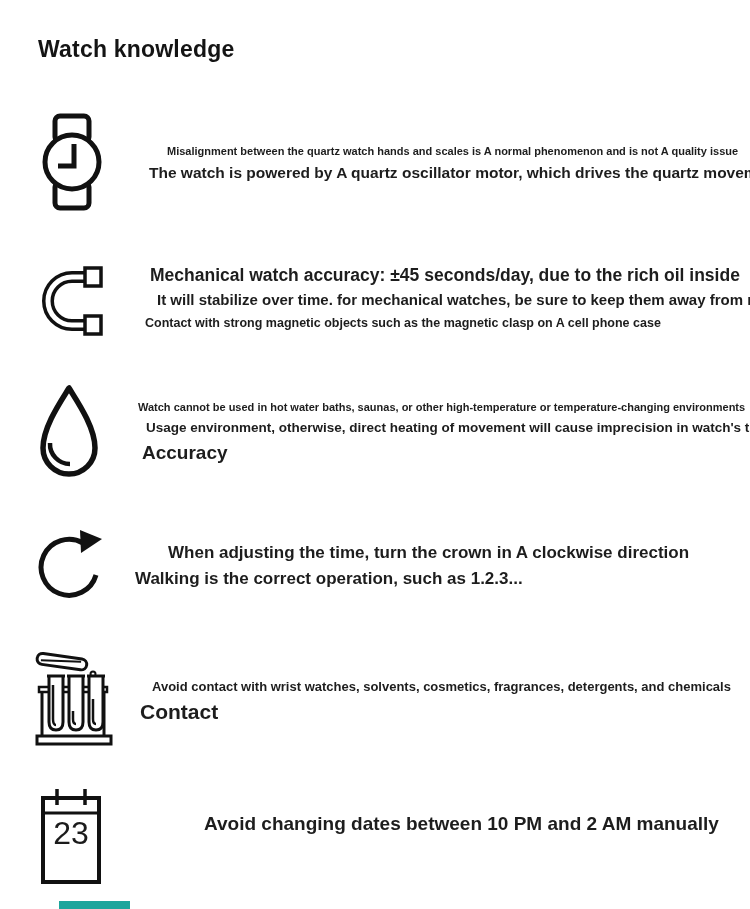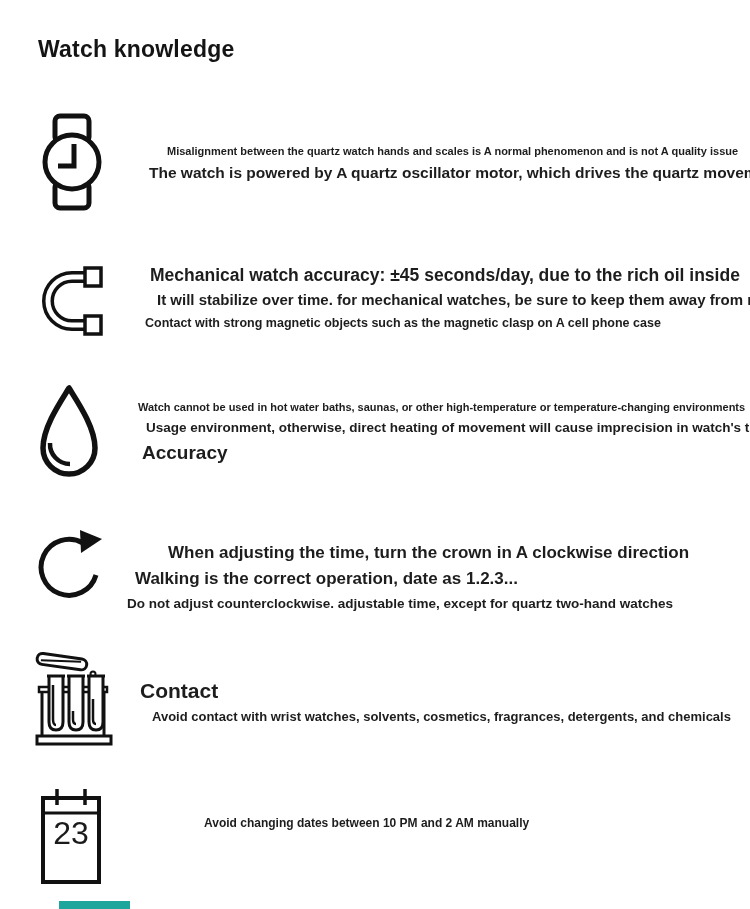--- a/index.html
+++ b/index.html
@@ -72,22 +72,21 @@
   </div>
 
   <div class="icon" style="left:36px;top:518px;width:70px;height:90px;">
     <svg viewBox="0 0 70 90" xmlns="http://www.w3.org/2000/svg">
       <path d="M60 57 A28 28 0 1 1 47 25" fill="none" stroke="#111" stroke-width="5"></path>
       <polygon points="44,12 66,21 45,35" fill="#111"></polygon>
     </svg>
   </div>
   <div class="txt" style="left:124px;top:524px;margin-top:16px;">
     <div class="ln" style="font-size:17px;line-height:26px;padding-left:44px;">When adjusting the time, turn the crown in A clockwise direction</div>
-    <div class="ln" style="font-size:17px;line-height:26px;padding-left:11px;">Walking is the correct operation, date as 1.2.3...</div>
-    <div class="ln" style="font-size:13.5px;line-height:24px;padding-left:3px;">Do not adjust counterclockwise. adjustable time, except for quartz two-hand watches</div>
+    <div class="ln" style="font-size:17px;line-height:26px;padding-left:11px;">Walking is the correct operation, such as 1.2.3...</div>
   </div>
 
   <div class="icon" style="left:33px;top:643px;width:80px;height:105px;">
     <svg viewBox="0 0 80 105" xmlns="http://www.w3.org/2000/svg">
       <g transform="rotate(8 28 18)">
         <rect x="4" y="13" width="50" height="11" rx="5.5" fill="#fff" stroke="#111" stroke-width="3"></rect>
         <path d="M8 20 L48 16" fill="none" stroke="#111" stroke-width="2"></path>
       </g>
       <circle cx="60" cy="31" r="2.5" fill="none" stroke="#111" stroke-width="2"></circle>
       <line x1="9" y1="44" x2="9" y2="94" stroke="#111" stroke-width="3"></line>
@@ -99,32 +98,32 @@
       <path d="M36 34 V79 Q36 87 43 87 Q50 87 50 79 V34" fill="#fff" stroke="#111" stroke-width="3"></path>
       <path d="M34 33 H52" stroke="#111" stroke-width="3"></path>
       <path d="M40 68 V76 Q40 81 43 81" fill="none" stroke="#111" stroke-width="2.5"></path>
       <path d="M56 34 V79 Q56 87 63 87 Q70 87 70 79 V34" fill="#fff" stroke="#111" stroke-width="3"></path>
       <path d="M54 33 H72" stroke="#111" stroke-width="3"></path>
       <path d="M60 56 V76 Q60 81 63 81" fill="none" stroke="#111" stroke-width="2.5"></path>
       <rect x="4" y="93" width="74" height="8" fill="#fff" stroke="#111" stroke-width="3"></rect>
     </svg>
   </div>
   <div class="txt" style="left:140px;top:676px;">
+    <div class="ln" style="font-size:13px;line-height:21px;padding-left:12px;">Avoid contact with wrist watches, solvents, cosmetics, fragrances, detergents, and chemicals</div>
     <div class="ln" style="font-size:21px;line-height:30px;padding-left:0;">Contact</div>
-    <div class="ln" style="font-size:13px;line-height:21px;padding-left:12px;">Avoid contact with wrist watches, solvents, cosmetics, fragrances, detergents, and chemicals</div>
   </div>
 
   <div class="icon" style="left:40px;top:786px;width:62px;height:99px;">
     <svg viewBox="0 0 62 99" xmlns="http://www.w3.org/2000/svg">
       <rect x="3" y="12" width="56" height="84" fill="#fff" stroke="#111" stroke-width="4"></rect>
       <line x1="3" y1="27" x2="59" y2="27" stroke="#111" stroke-width="3"></line>
       <line x1="17" y1="3" x2="17" y2="19" stroke="#111" stroke-width="3.5"></line>
       <line x1="45" y1="3" x2="45" y2="19" stroke="#111" stroke-width="3.5"></line>
     </svg>
     <div class="cal-day">23</div>
   </div>
   <div class="txt" style="left:138px;top:810px;">
-    <div class="ln" style="font-size:12px;line-height:27px;padding-left:66px;">Avoid changing dates between 10 PM and 2 AM manually</div>
+    <div class="ln" style="font-size:19px;line-height:27px;padding-left:66px;">Avoid changing dates between 10 PM and 2 AM manually</div>
   </div>
 
   <div class="accent-bar" style="left: 59px; top: 901px; width: 71px; height: 8px; background: rgb(30, 165, 156);"></div>
 
 </div>
 
 </body></html>

